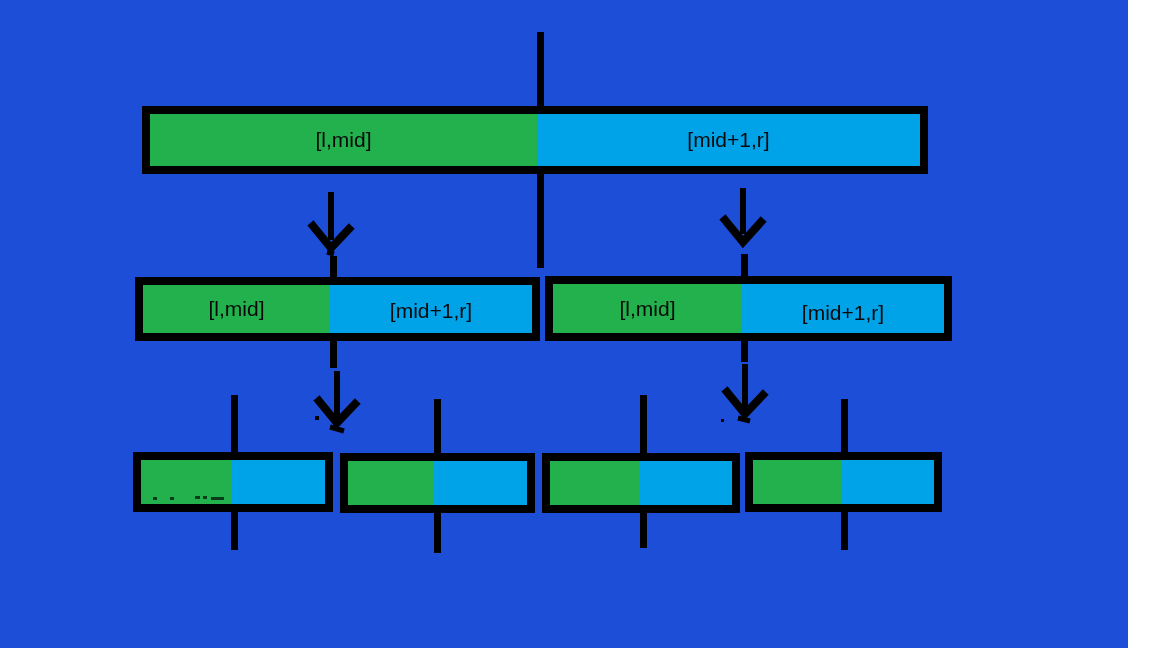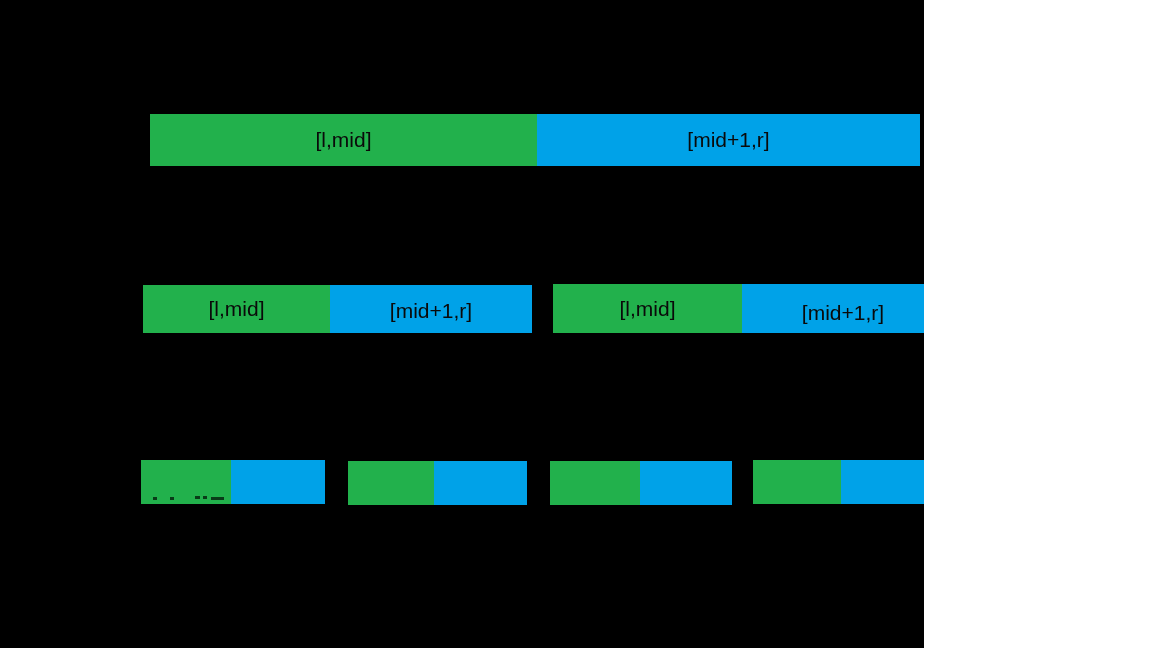--- a/index.html
+++ b/index.html
@@ -1,19 +1,19 @@
 <!DOCTYPE html>
 <html style="--seg-green: #22B14C; --seg-blue: #00A2E8;"><head>
 <meta charset="utf-8">
 <style>
   html,body{margin:0;padding:0;background:#ffffff;}
   #canvas{
     position:relative;
-    width:924px;height:648px;
-    background:#000000;
+    width:1128px;height:648px;
+    background:#1d4ed8;
     overflow:hidden;
     font-family:"Liberation Sans", sans-serif;
   }
   .vline{position:absolute;width:7px;background:#000;}
   #vl-center{left:537px;top:32px;height:236px;}
   #vl-ml{left:330px;top:256px;height:112px;}
   #vl-mr{left:741px;top:254px;height:108px;}
   #vl-b1{left:231px;top:395px;height:155px;}
   #vl-b2{left:434px;top:399px;height:154px;}
   #vl-b3{left:640px;top:395px;height:153px;}

